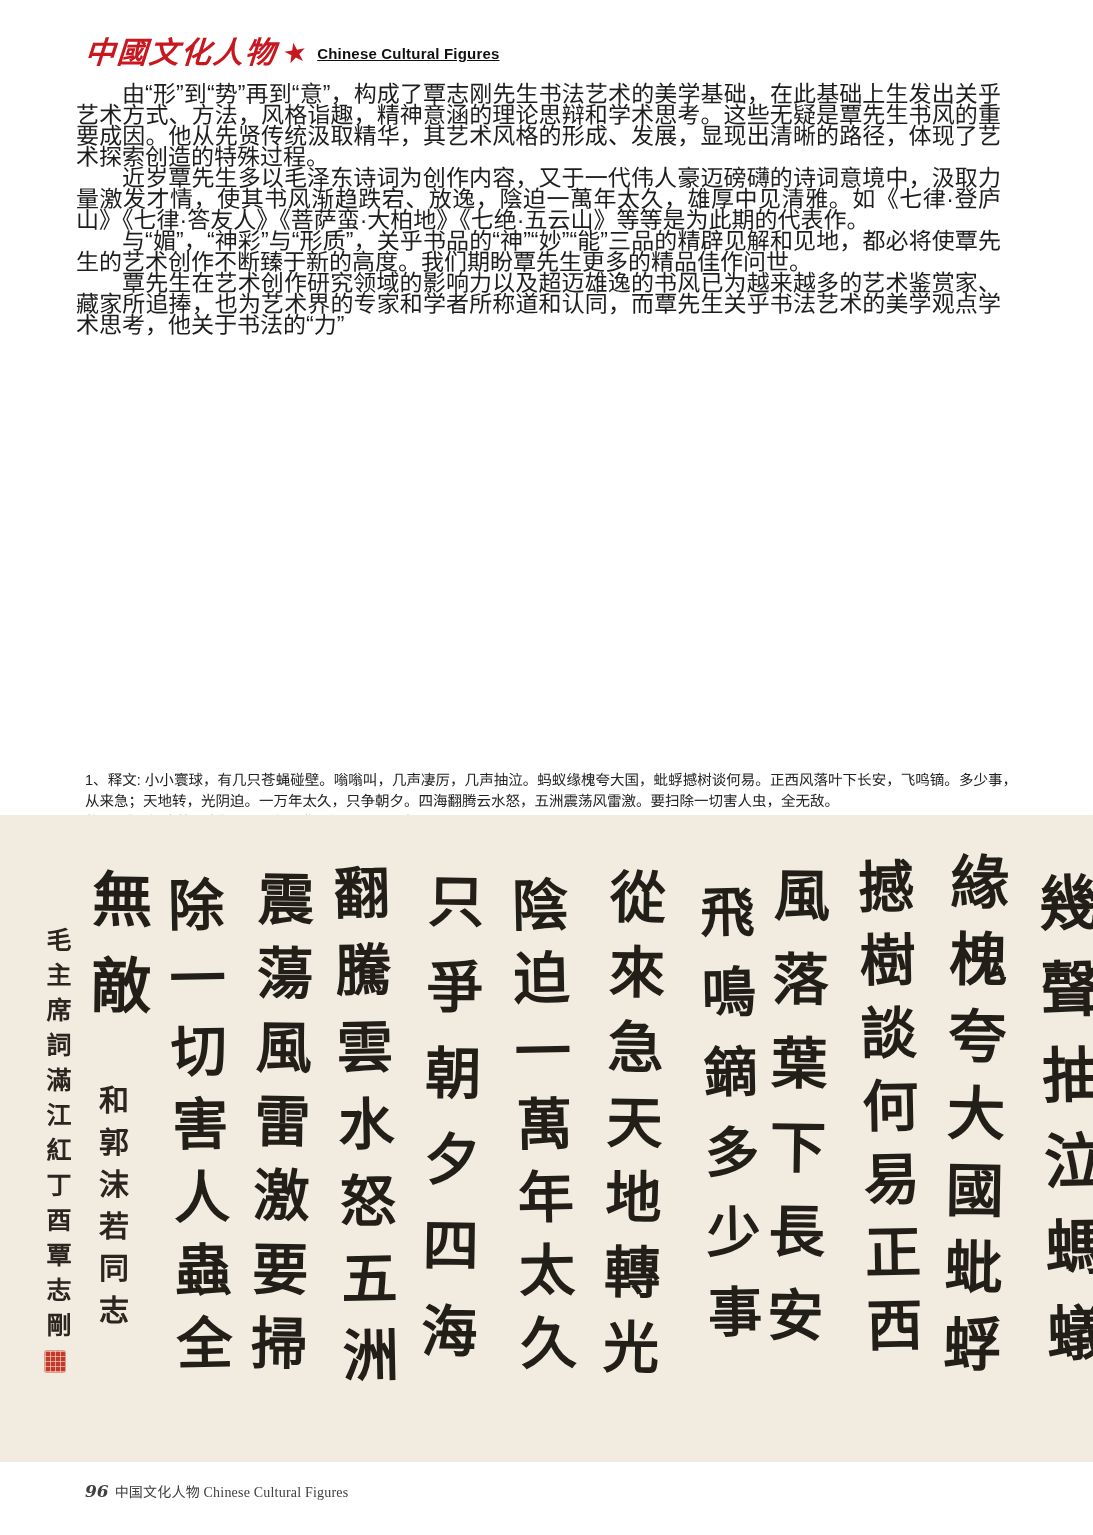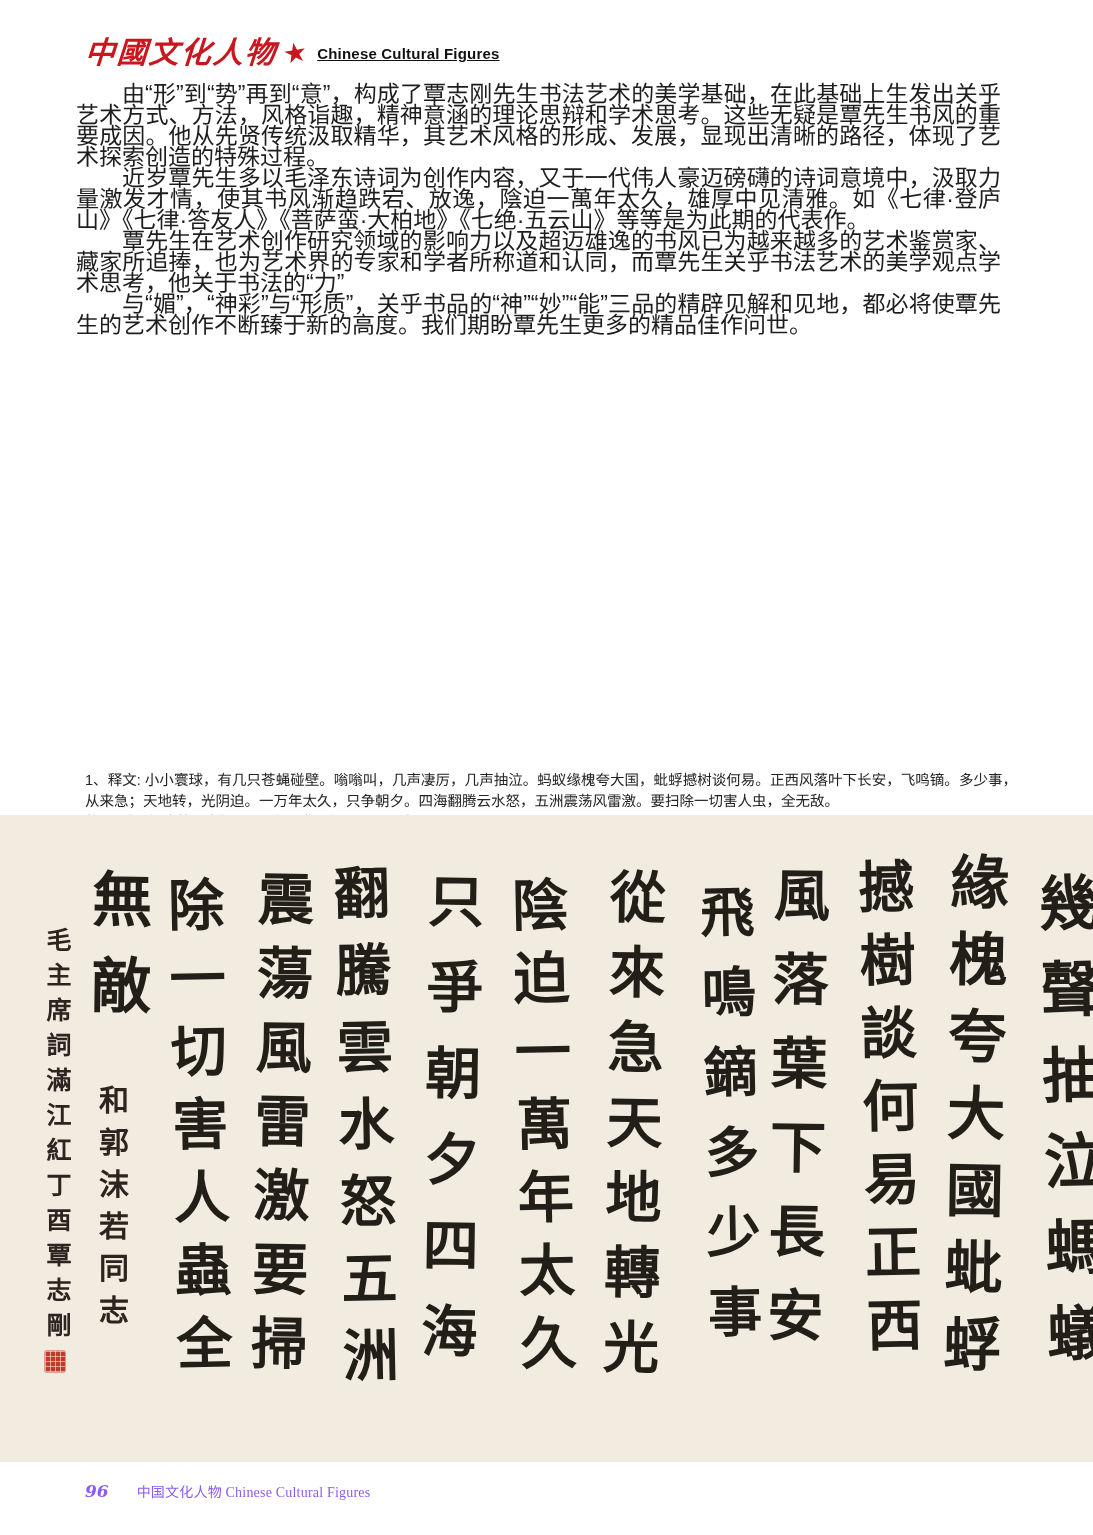--- a/index.html
+++ b/index.html
@@ -81,22 +81,22 @@
       linear-gradient(rgba(255,244,238,0.55) 1px, transparent 1px),
       linear-gradient(90deg, rgba(255,244,238,0.55) 1px, transparent 1px);
     background-size:5px 5px;
     border-radius:2px;
     box-shadow:0 0 0 1px rgba(195,58,40,0.45);
   }
 
   
   .footer{
     position:absolute;left:85px;top:1481px;
-    display:flex;align-items:baseline;gap:28px;
-    color:#8b5cf6;
+    display:flex;align-items:baseline;gap:6px;
+    color:#404040;
   }
   .page-num{
     font-family:"DejaVu Serif","Liberation Serif",serif;
     font-weight:900;font-style:italic;font-size:17px;
   }
   .journal-name{font-size:14px;letter-spacing:0.2px;font-family:Liberation Serif, serif;}
 </style>
 </head>
 <body>
 
@@ -104,22 +104,22 @@
 
   <div class="header">
     <span class="logo-cn" style="color:#c8171e;">中國文化人物</span>
     <span class="logo-star" style="color:#c8171e;">★</span>
     <span class="logo-en">Chinese Cultural Figures</span>
   </div>
 
   <div class="article">
     <p>由“形”到“势”再到“意”，构成了覃志刚先生书法艺术的美学基础，在此基础上生发出关乎艺术方式、方法，风格诣趣，精神意涵的理论思辩和学术思考。这些无疑是覃先生书风的重要成因。他从先贤传统汲取精华，其艺术风格的形成、发展，显现出清晰的路径，体现了艺术探索创造的特殊过程。</p>
     <p>近岁覃先生多以毛泽东诗词为创作内容，又于一代伟人豪迈磅礴的诗词意境中，汲取力量激发才情，使其书风渐趋跌宕、放逸，陰迫一萬年太久，雄厚中见清雅。如《七律·登庐山》《七律·答友人》《菩萨蛮·大柏地》《七绝·五云山》等等是为此期的代表作。</p>
+    <p>与“媚”，“神彩”与“形质”，关乎书品的“神”“妙”“能”三品的精辟见解和见地，都必将使覃先生的艺术创作不断臻于新的高度。我们期盼覃先生更多的精品佳作问世。</p>
     <p>覃先生在艺术创作研究领域的影响力以及超迈雄逸的书风已为越来越多的艺术鉴赏家、藏家所追捧，也为艺术界的专家和学者所称道和认同，而覃先生关乎书法艺术的美学观点学术思考，他关于书法的“力”</p>
-    <p>与“媚”，“神彩”与“形质”，关乎书品的“神”“妙”“能”三品的精辟见解和见地，都必将使覃先生的艺术创作不断臻于新的高度。我们期盼覃先生更多的精品佳作问世。</p>
   </div>
 
   <div class="caption">
     <p>1、释文: 小小寰球，有几只苍蝇碰壁。嗡嗡叫，几声凄厉，几声抽泣。蚂蚁缘槐夸大国，蚍蜉撼树谈何易。正西风落叶下长安，飞鸣镝。多少事，从来急；天地转，光阴迫。一万年太久，只争朝夕。四海翻腾云水怒，五洲震荡风雷激。要扫除一切害人虫，全无敌。</p>
     <p>款识:《和郭沫若同志》，毛主席词满江红，丁酉覃志刚。</p>
   </div>
 
   <div class="artwork">
     <div class="cal-col sway-a" style="left:1038px;top:57px;font-size:60px;letter-spacing:26px;">幾聲抽泣螞蟻</div>
     <div class="cal-col sway-b" style="left:942px;top:37px;font-size:58px;letter-spacing:19px;">緣槐夸大國蚍蜉</div>

